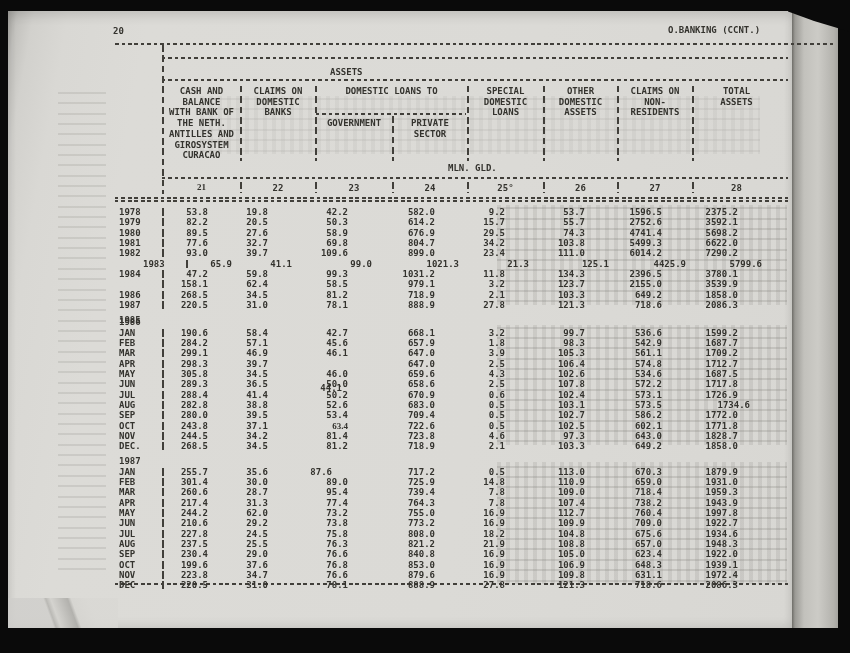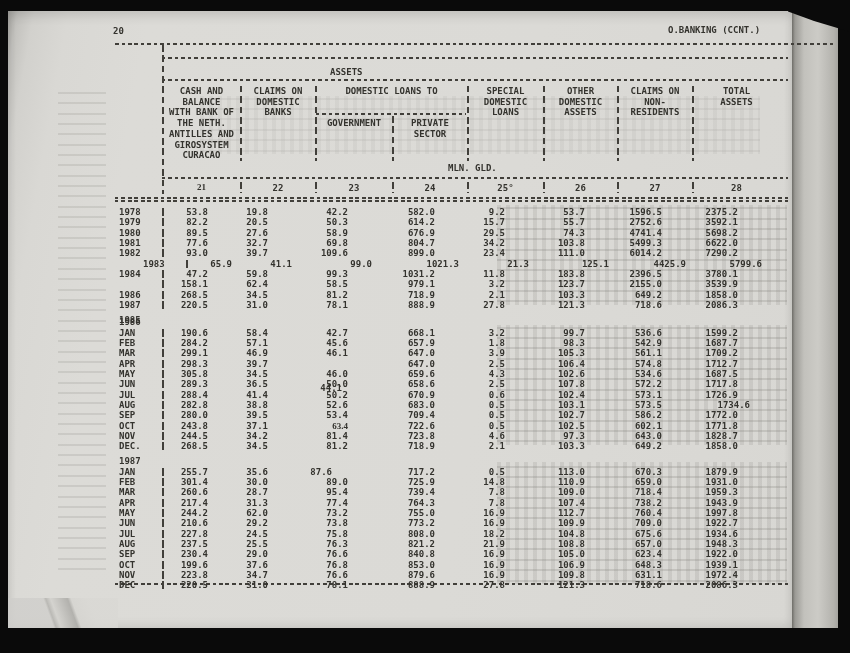--- a/index.html
+++ b/index.html
@@ -186,21 +186,21 @@
           <div class="t n" style="left: 672px; top: 0px;">5799.6</div>
         </div>
         <div class="" style="position: absolute; left: 0px; top: 269.1px; width: 850px; height: 10px;">
           <div class="t" style="left: 119px; top: 0px;">1984</div>
           <div class="rowbar" style="left: 162px; top: 1px;"></div>
           <div class="t n" style="left: 142px; top: 0px;">47.2</div>
           <div class="t n" style="left: 202px; top: 0px;">59.8</div>
           <div class="t n" style="left: 282px; top: 0px;">99.3</div>
           <div class="t n" style="left: 369px; top: 0px;">1031.2</div>
           <div class="t n" style="left: 439px; top: 0px;">11.8</div>
-          <div class="t n" style="left: 519px; top: 0px;">183.8</div>
+          <div class="t n" style="left: 519px; top: 0px;">134.3</div>
           <div class="t n" style="left: 596px; top: 0px;">2396.5</div>
           <div class="t n" style="left: 672px; top: 0px;">3780.1</div>
         </div>
         <div class="" style="position: absolute; left: 0px; top: 279.45px; width: 850px; height: 10px;">
           <div class="t" style="left: 119px; top: 0px; margin-top: 36px;">1985</div>
           <div class="rowbar" style="left: 162px; top: 1px;"></div>
           <div class="t n" style="left: 142px; top: 0px;">158.1</div>
           <div class="t n" style="left: 202px; top: 0px;">62.4</div>
           <div class="t n" style="left: 282px; top: 0px;">58.5</div>
           <div class="t n" style="left: 369px; top: 0px;">979.1</div>

